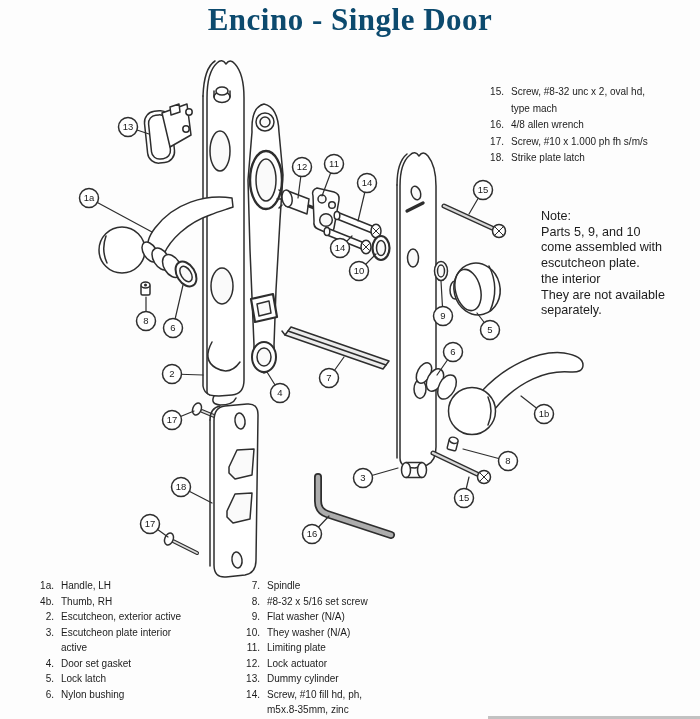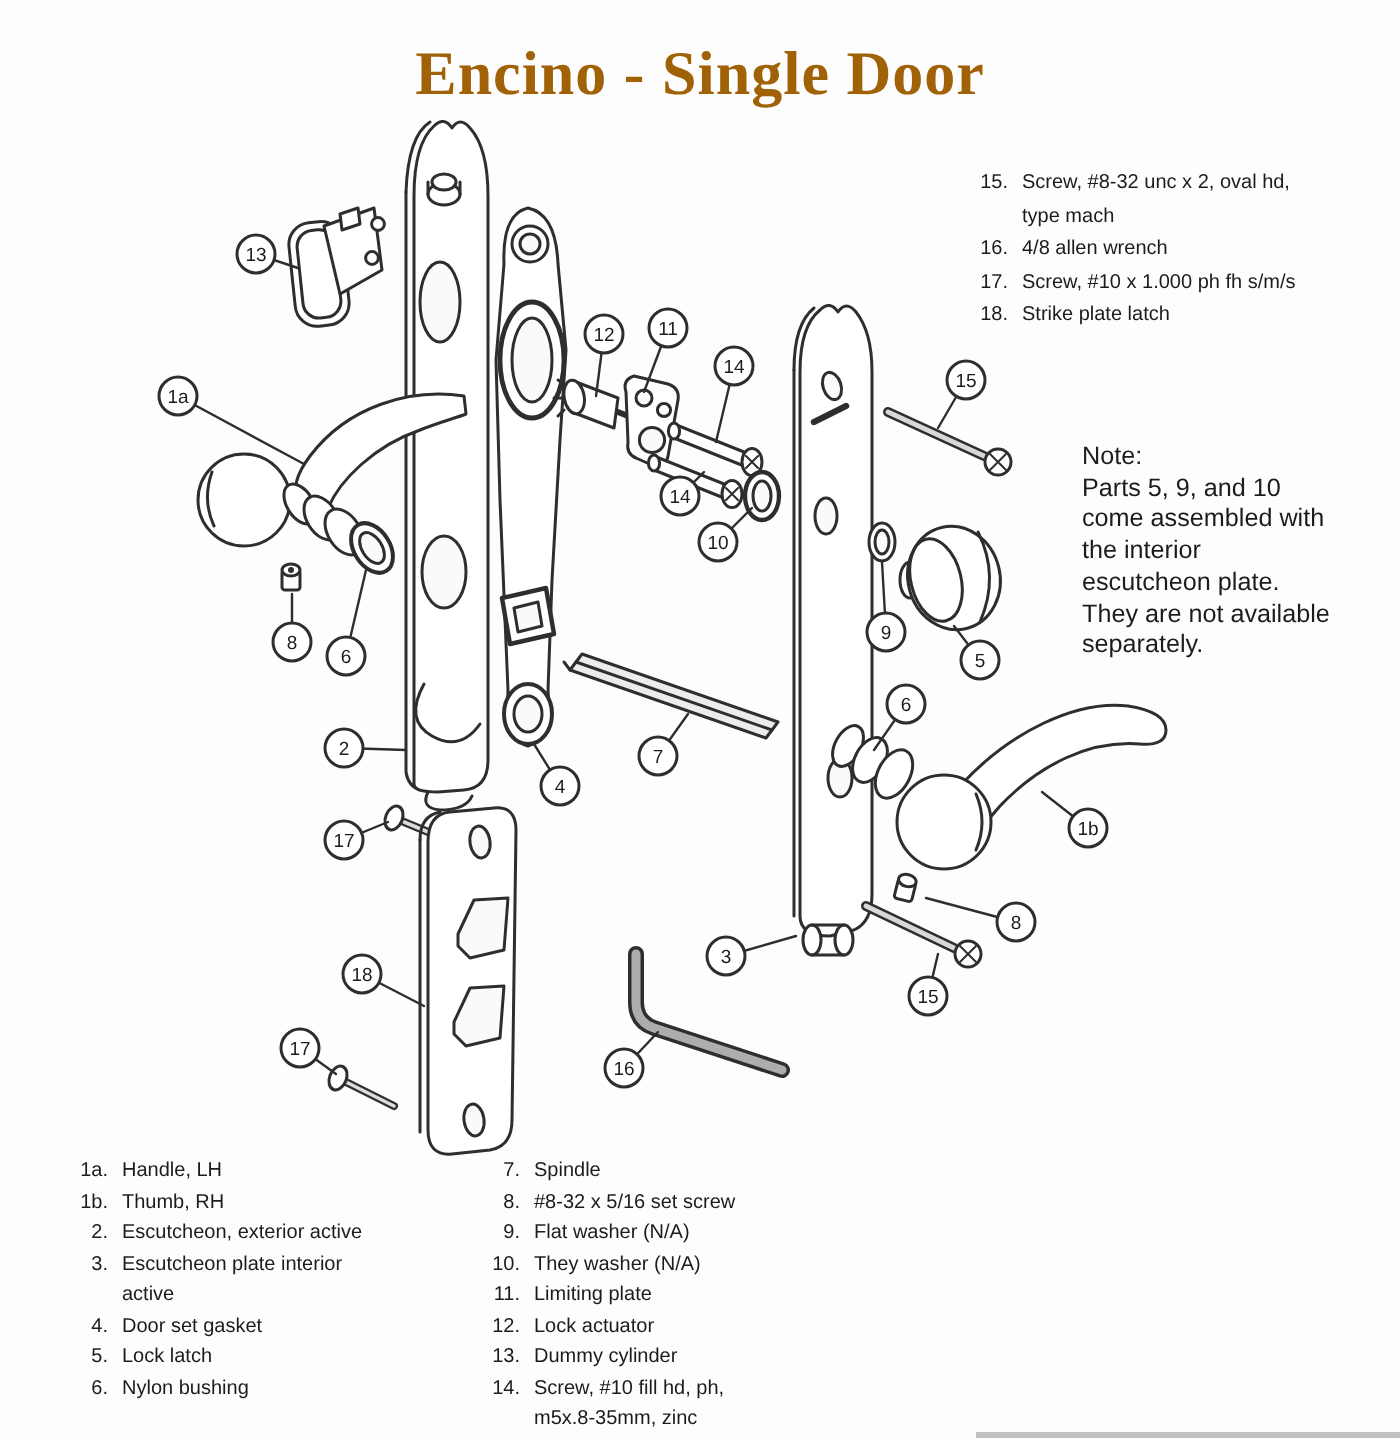--- a/index.html
+++ b/index.html
@@ -3,34 +3,34 @@
 <meta charset="utf-8">
 <style>
   html,body{margin:0;padding:0;}
   .page{
     position:relative; width:700px; height:719px;
     background:#fdfdfd; overflow:hidden;
     font-family:"Liberation Sans", sans-serif;
     color:#1c1c1c;
   }
   .title{
-    position:absolute; top:19px; left:0; width:700px; margin:0;
+    position:absolute; top:2px; left:0; width:700px; margin:0;
     text-align:center; font-family:"Liberation Serif", serif;
-    font-weight:bold; font-size:31px; letter-spacing:.5px; color:#a16207;
+    font-weight:bold; font-size:31px; letter-spacing:.5px; color:#0c4a6e;
   }
   svg.drawing{ position:absolute; top:0; left:0; }
   svg.drawing *{ vector-effect:non-scaling-stroke; }
   .plist{ position:absolute; font-size:10px; line-height:15.5px; }
   .pl-row{ display:flex; }
   .pl-num{ width:24px; text-align:right; flex:0 0 24px; }
   .pl-label{ padding-left:7px; }
   #list-top-right{ left:482px; top:84px; width:216px; line-height:16.6px; }
   #list-top-right .pl-num{ width:22px; flex-basis:22px; }
   .note{ position:absolute; left:541px; top:209px; width:160px;
-         font-size:12.6px; line-height:15.7px;margin-top:12px; }
+         font-size:12.6px; line-height:15.7px; }
   .wm-bar{ position:absolute; left:488px; top:716px; width:212px; height:3px;
            background:#c2c2c2; }
 </style>
 </head>
 <body>
 
 <div class="page">
 
   <h1 class="title">Encino - Single Door</h1>
 
@@ -340,33 +340,33 @@
       <div class="pl-row">
         <span class="pl-num">18.</span>
         <span class="pl-label">Strike plate latch</span>
       </div>
     </div>
 
   <div class="note" id="note-block">
       <div>Note:</div>
       <div>Parts 5, 9, and 10</div>
       <div>come assembled with</div>
+      <div>escutcheon plate.</div>
       <div>the interior</div>
-      <div>escutcheon plate.</div>
       <div>They are not available</div>
       <div>separately.</div>
     </div>
 
   <div class="plist" id="list-bottom-left" style="left:30px; top:578px; width:228px;">
       <div class="pl-row">
         <span class="pl-num">1a.</span>
         <span class="pl-label">Handle, LH</span>
       </div>
       <div class="pl-row">
-        <span class="pl-num">1b.</span>
+        <span class="pl-num">4b.</span>
         <span class="pl-label">Thumb, RH</span>
       </div>
       <div class="pl-row">
         <span class="pl-num">2.</span>
         <span class="pl-label">Escutcheon, exterior active</span>
       </div>
       <div class="pl-row">
         <span class="pl-num">3.</span>
         <span class="pl-label">Escutcheon plate interior<br>active</span>
       </div>

